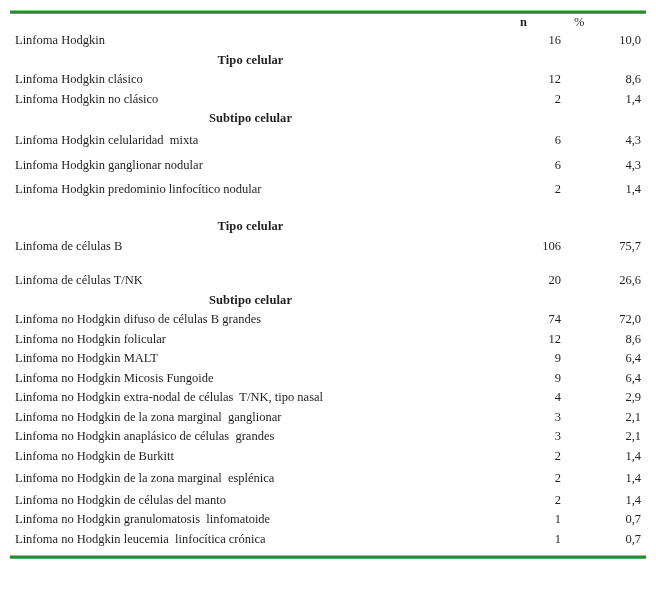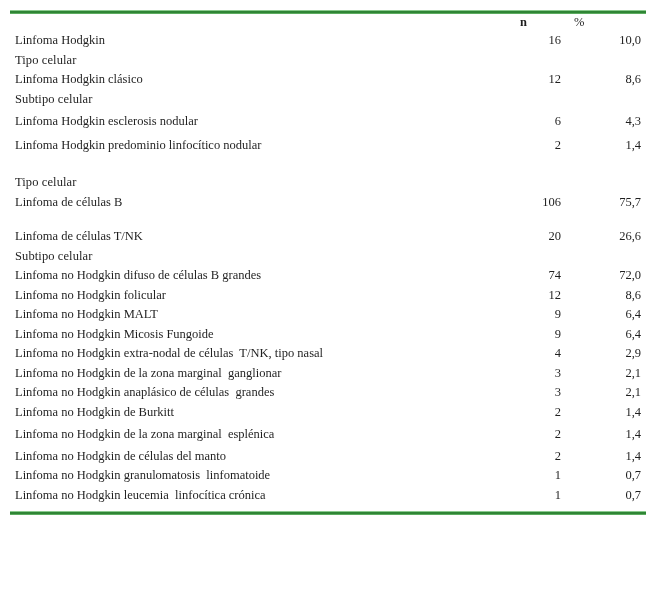--- a/index.html
+++ b/index.html
@@ -42,21 +42,21 @@
   }
   thead tr { height: 17px; }
   tbody tr { height: 19.5px; margin-top: 20px; }
   tbody tr.tall { height: 24.5px; }
   tbody tr.blank { height: 15px; }
   td.lbl {
     text-align: left;
     padding-left: 5px;
     white-space: pre-wrap;
   }
-  tr.section td.lbl { font-weight: normal; letter-spacing: 0.1px; }
+  tr.section td.lbl { font-weight: bold; letter-spacing: 0.1px; text-align: center; }
   td.num, td.pct { text-align: right; }
   td.pct { padding-right: 5px; }
   th.hdr-n { text-align: center; font-weight: bold; }
   th.hdr-pct { text-align: left; padding-left: 13px; font-weight: normal; }
 </style>
 </head>
 <body>
 
 <div class="page">
   <div class="rule rule-top"></div>
@@ -82,27 +82,37 @@
         <tr class="section">
           <td class="lbl">Tipo celular</td>
           <td class="num"></td>
           <td class="pct"></td>
         </tr>
         <tr class="data">
           <td class="lbl">Linfoma Hodgkin clásico</td>
           <td class="num">12</td>
           <td class="pct">8,6</td>
         </tr>
+        <tr class="data">
+          <td class="lbl">Linfoma Hodgkin no clásico</td>
+          <td class="num">2</td>
+          <td class="pct">1,4</td>
+        </tr>
         <tr class="section">
           <td class="lbl">Subtipo celular</td>
           <td class="num"></td>
           <td class="pct"></td>
         </tr>
         <tr class="data tall">
-          <td class="lbl">Linfoma Hodgkin esclerosis nodular</td>
+          <td class="lbl">Linfoma Hodgkin celularidad  mixta</td>
+          <td class="num">6</td>
+          <td class="pct">4,3</td>
+        </tr>
+        <tr class="data tall">
+          <td class="lbl">Linfoma Hodgkin ganglionar nodular</td>
           <td class="num">6</td>
           <td class="pct">4,3</td>
         </tr>
         <tr class="data tall">
           <td class="lbl">Linfoma Hodgkin predominio linfocítico nodular</td>
           <td class="num">2</td>
           <td class="pct">1,4</td>
         </tr>
         <tr class="blank">
           <td class="lbl"></td>

